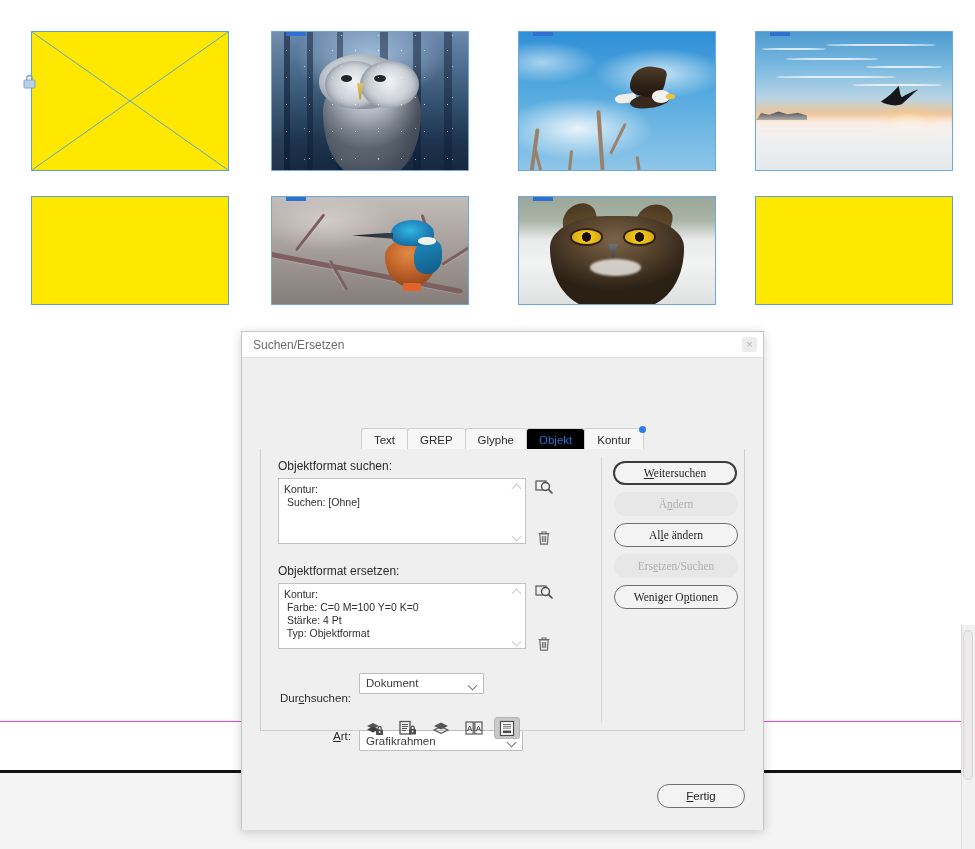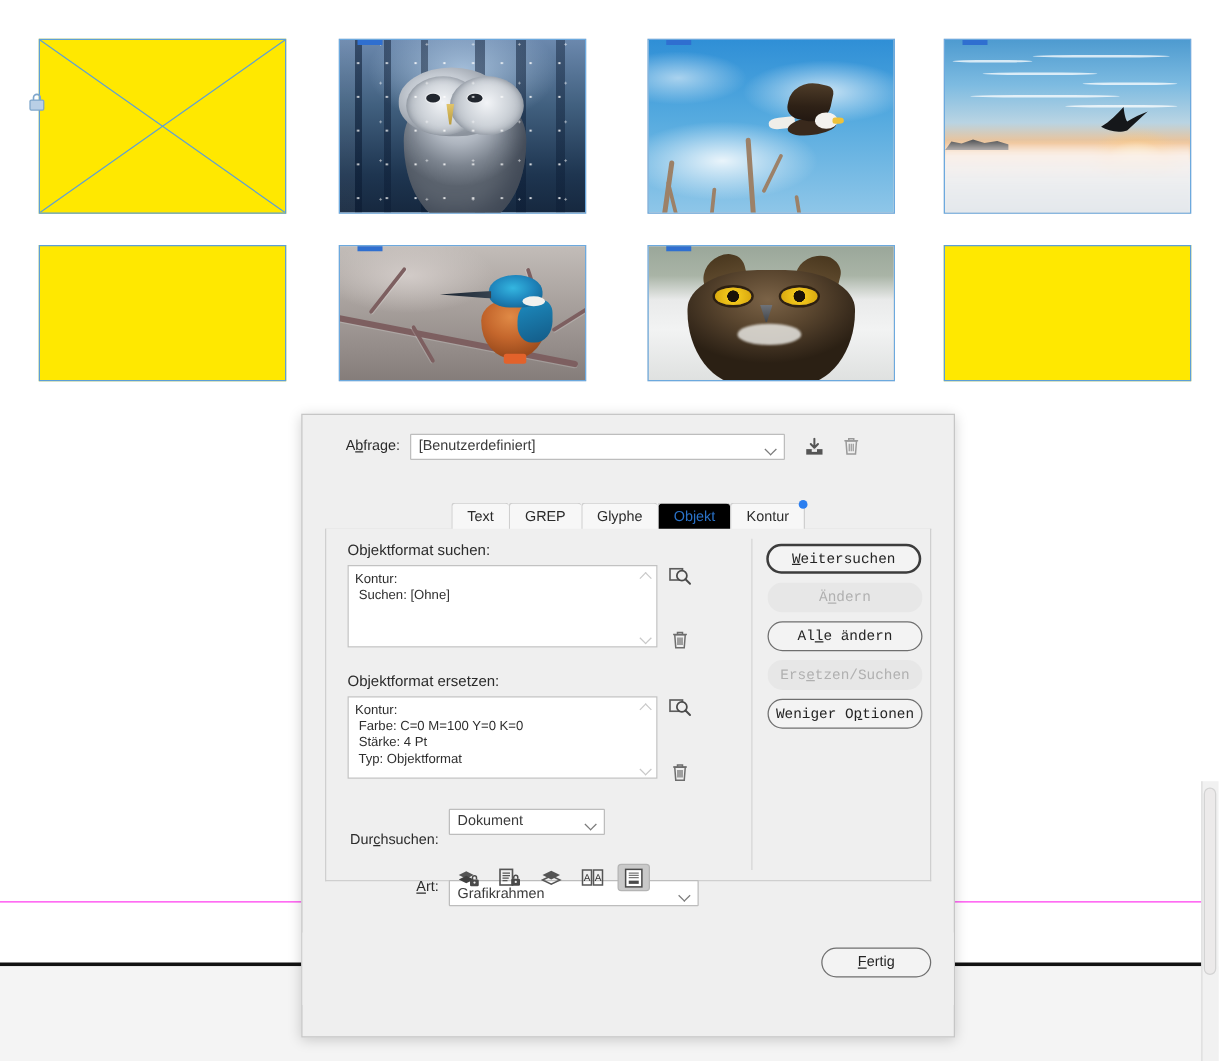--- a/index.html
+++ b/index.html
@@ -373,21 +373,21 @@
 
   .btn {
     position: absolute;
     width: 124px; height: 24px;
     border-radius: 12px;
     background: #f3f3f3;
     border: 1px solid #6f6f6f;
     font-size: 11.5px; color: #242424;
     display: flex; align-items: center; justify-content: center;
     cursor: default;
-    font-family: Liberation Mono, monospace;
+    font-family: Liberation Serif, serif;
   }
   .btn.default { border: 2px solid #3c3c3c; background: #f3f3f3; }
   .btn.disabled {
     border: 1px solid transparent; background: #e7e7e7; color: #b0b0b0;
   }
   .btn u { text-decoration: underline; }
 
   .divider-v {
     position: absolute; top: 8px; bottom: 8px; width: 1px; background: #d6d6d6;
   }
@@ -558,45 +558,27 @@
     <div class="guide-magenta" style="top:721px;"></div>
     <div class="page-edge-black" style="top:770px;"></div>
     <div class="pasteboard-grey" style="top:773px;height:76px;"></div>
 
     <div class="vscroll-track" style="top:625px;height:224px;"></div>
     <div class="vscroll-thumb" style="top:630px;height:150px;"></div>
   </div>
 
   <div id="dialog">
 
+    <div class="dlg-titlebar">
+      <div class="dlg-title">Suchen/Ersetzen</div>
+      <div class="dlg-close">×</div>
+    </div>
 
     <div class="dlg-body">
 
-      <div class="row-query">
-        <div class="lbl">
-          <span>A</span><u>b</u><span>frage:</span>
-        </div>
-        <div class="select" id="query-select">
-          <span>[Benutzerdefiniert]</span>
-        </div>
-        <div class="icon-btn" style="margin-left:12px;">
-          <svg width="17" height="15" viewBox="0 0 17 15">
-            <path d="M8.5 1 v5.6 M5.6 5.2 L8.5 8.2 L11.4 5.2" stroke="#555" stroke-width="1.6" fill="none" stroke-linecap="round" stroke-linejoin="round"></path>
-            <rect x="2" y="9.3" width="13" height="4.4" fill="#555"></rect>
-            <rect x="6.4" y="9.3" width="4.2" height="2.2" fill="#efefef"></rect>
-          </svg>
-        </div>
-        <div class="icon-btn" style="margin-left:8px;">
-          <svg width="14" height="16" viewBox="0 0 14 16">
-            <path d="M1.5 3.5 h11 M5 3.5 V2 h4 v1.5" stroke="#9a9a9a" stroke-width="1.2" fill="none"></path>
-            <path d="M2.8 3.8 h8.4 l-.8 10.3 h-6.8 z" fill="none" stroke="#9a9a9a" stroke-width="1.2"></path>
-            <path d="M5.4 6 v6 M7 6 v6 M8.6 6 v6" stroke="#9a9a9a" stroke-width="1"></path>
-          </svg>
-        </div>
-      </div>
 
       <div class="tabstrip">
         <div class="rule-l"></div>
         <div class="tabs">
           <div class="tab">
               <span>Text</span>
             </div>
           <div class="tab">
               <span>GREP</span>
             </div>
@@ -686,21 +668,21 @@
           </div>
           <div class="select" style="width:125px;">
             <span>Dokument</span>
           </div>
         </div>
 
         <div class="row-scope" style="left:0px;top:241px;">
           <div class="lbl">
             <span></span><u>A</u><span>rt:</span>
           </div>
-          <div class="select" style="width:200px;margin-top:40px;">
+          <div class="select" style="width:164px;margin-top:40px;">
             <span>Grafikrahmen</span>
           </div>
         </div>
 
         <div class="toggle-row" style="left:101px;top:268px;">
           <div class="toggle">
             <svg width="20" height="17" viewBox="0 0 20 17">
               <path d="M2 6 L8 3 L14 6 L8 9 Z" fill="#555"></path>
               <path d="M2 9.5 L8 6.5 L14 9.5 L8 12.5 Z" fill="#3f3f3f"></path>
               <rect x="11" y="9.5" width="7" height="5.5" rx="1" fill="#4a4a4a"></rect>

